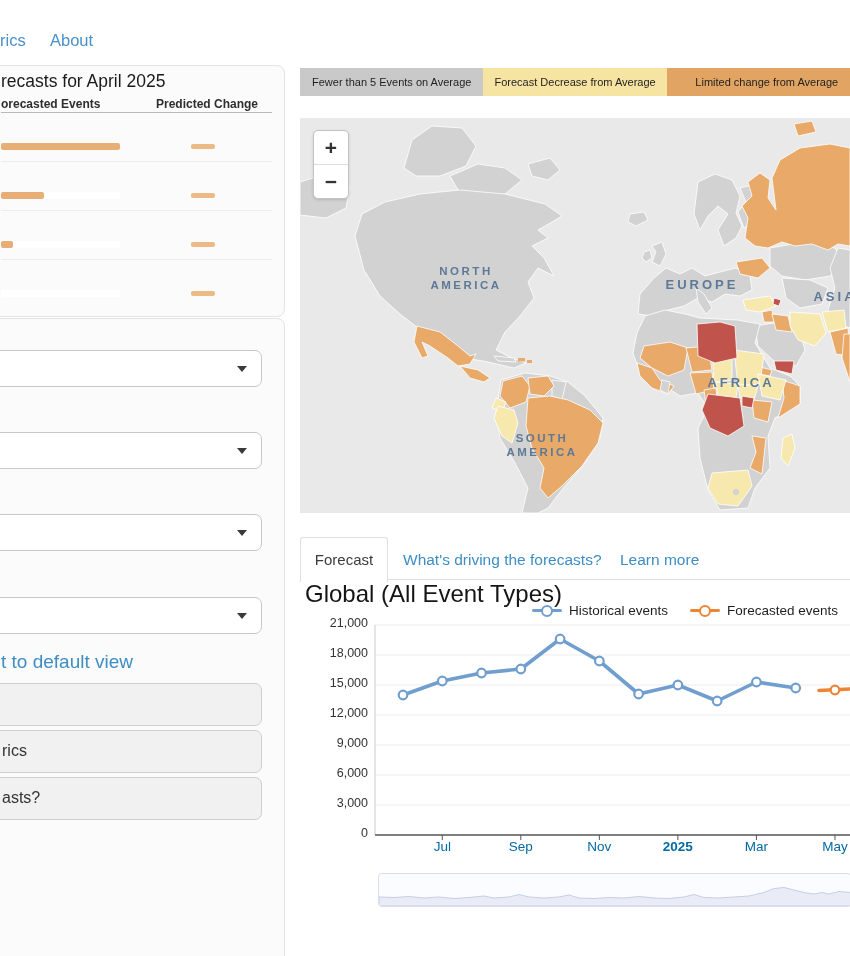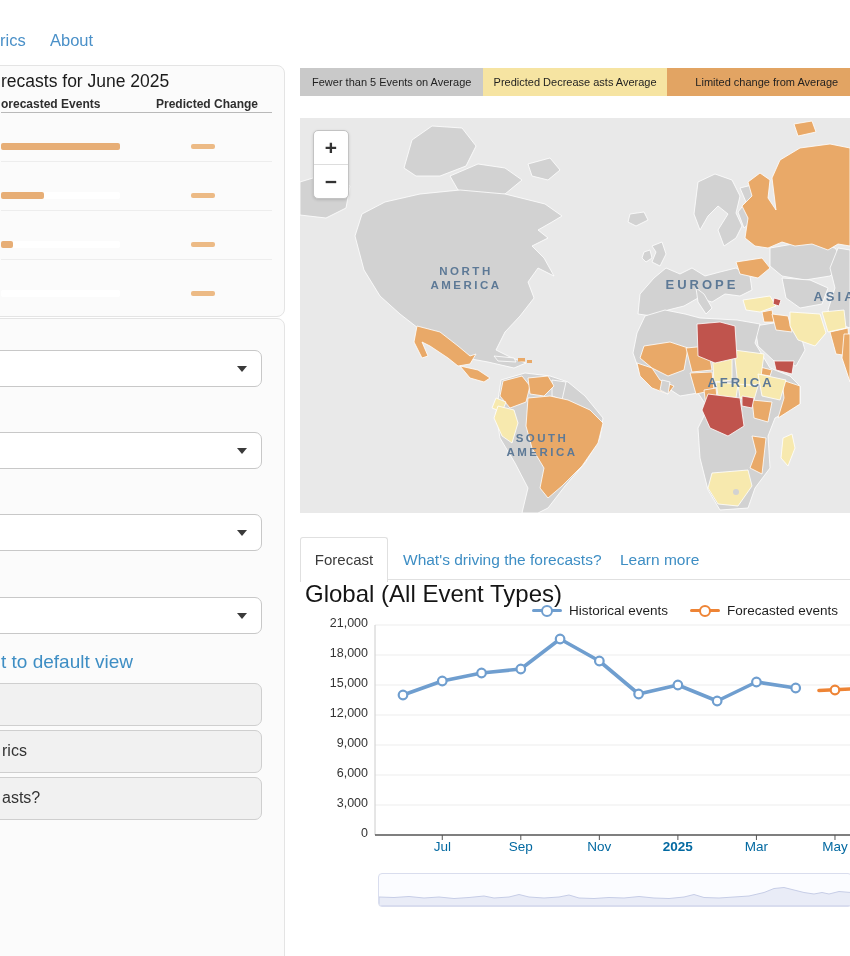--- a/index.html
+++ b/index.html
@@ -62,21 +62,21 @@
 </style>
 </head>
 <body>
 
 <div>
   <span class="navlink" style="left:0px">rics</span>
   <span class="navlink" style="left:50px">About</span>
 </div>
 
 <div class="panel" id="panel-forecast">
-  <div class="p1-title">recasts for June 2025</div>
+  <div class="p1-title">recasts for April 2025</div>
   <div class="colhead" style="left:70px">orecasted Events</div>
   <div class="colhead" style="left:225px">Predicted Change</div>
   <div class="hunderline"></div>
   <div id="forecast-rows">
       <div class="frow">
         <div class="ftrack"></div>
         <div class="fbar" style="width: 119px; background: rgb(231, 174, 118);"></div>
         <div class="fdash" style="width: 24px; background: rgb(236, 186, 133);"></div>
       </div>
       <div class="frow">
@@ -117,21 +117,21 @@
   <div class="sbtn" style="top:411px">
       <span class="lbl">rics</span>
     </div>
   <div class="sbtn" style="top:458px">
       <span class="lbl">asts?</span>
     </div>
 </div>
 
 <div id="map-legend-bar">
     <div class="seg" style="background: rgb(201, 201, 201);">Fewer than 5 Events on Average</div>
-    <div class="seg" style="background: rgb(246, 228, 162);">Predicted Decrease asts Average</div>
+    <div class="seg" style="background: rgb(246, 228, 162);">Forecast Decrease from Average</div>
     <div class="seg" style="background: rgb(226, 164, 99);">Limited change from Average</div>
   </div>
 
 <div id="map">
   <svg width="550" height="395" viewBox="0 0 550 395">
 
     <path class="m-gray" d="M104,50 L112,22 132,8 162,10 176,28 166,48 140,58 116,58 Z"></path>
     <path class="m-gray" d="M150,58 L178,46 205,50 222,62 205,76 178,80 158,72 Z"></path>
     <path class="m-gray" d="M228,46 L250,40 260,52 248,62 232,58 Z"></path>
     <path class="m-gray" d="M0,64 L26,56 50,68 46,90 26,100 0,97 Z"></path>

